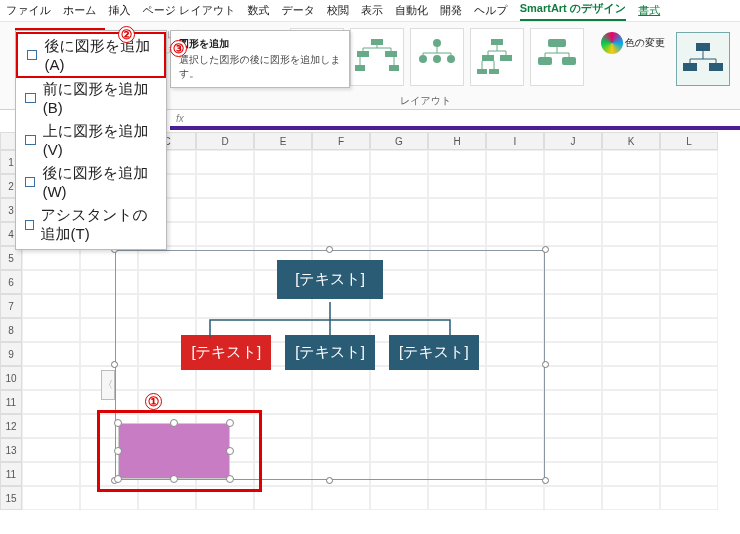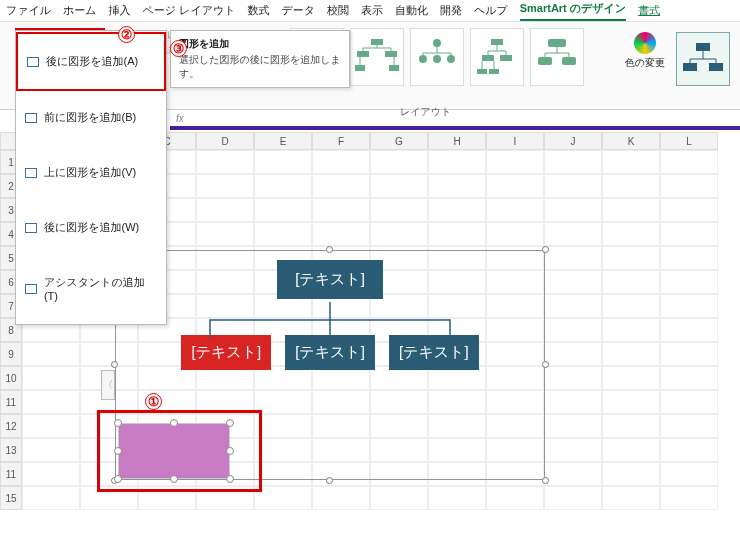--- a/index.html
+++ b/index.html
@@ -13,41 +13,41 @@
   
   
   .ribbon { display: flex; height: 88px; border-bottom: 1px solid #d0d0d0; background: #fafafa; position: relative; }
   
   .add-shape-btn { display: flex; align-items: center; border: 2px solid #d00; padding: 1px 4px; gap: 4px; position: absolute; left: 15px; top: 6px; z-index: 5; background: #fff; height: 18px; }
   .add-shape-btn .sq { width: 10px; height: 8px; border: 1px solid #666; }
   .add-shape-btn .chev { font-size: 9px; }
   
   
   .dropdown { position: absolute; left: 15px; top: 30px; width: 152px; background: #fff; border: 1px solid #bbb; box-shadow: 2px 2px 4px rgba(0,0,0,.15); z-index: 10; padding: 2px 0; }
-  .dropdown-item { display: flex; align-items: center; gap: 6px; padding: 20px 8px; font-size: 11px; cursor: pointer; }
+  .dropdown-item { display: flex; align-items: center; gap: 6px; padding: 3px 8px; font-size: 15px; cursor: pointer; }
   .dropdown-item .mi { width: 14px; height: 12px; position: relative; }
   .dropdown-item .mi::before { content:""; position:absolute; inset:1px 1px 1px 1px; border:1px solid #3b6fa0; }
   .dropdown-item.hl { border: 2px solid #d00; margin: -1px 0; }
   .callout { color: #d00; font-weight: bold; font-size: 13px; position: absolute; border: 1.5px solid #d00; border-radius: 50%; width: 17px; height: 17px; display: flex; align-items: center; justify-content: center; background: #fff; z-index: 20; }
   
   
   .tooltip { position: absolute; left: 170px; top: 30px; background: #fff; border: 1px solid #bbb; box-shadow: 2px 2px 3px rgba(0,0,0,.12); padding: 6px 8px; width: 180px; z-index: 9; font-size: 10px; color: #444; }
   .tooltip .tt-title { font-weight: 600; margin-bottom: 2px; color: #222; }
   
   
   .small-btns { position: absolute; left: 140px; top: 6px; display: flex; flex-direction: column; gap: 2px; font-size: 10px; color: #aaa; }
   .small-btns div { display: flex; align-items: center; gap: 3px; }
   
   
   .layouts { position: absolute; left: 290px; top: 6px; width: 320px; display: flex; gap: 6px; }
   .layout-thumb { width: 54px; height: 58px; border: 1px solid #ddd; background: #fff; display: flex; align-items: center; justify-content: center; }
   .layout-thumb svg { width: 46px; height: 40px; }
-  .layout-group-label { position: absolute; left: 400px; top: 83px; font-size: 10px; color: #666; }
-  
-  .color-change { position: absolute; right: 75px; top: 10px; display: flex; flex-direction: column; align-items: center; gap: 2px; font-size: 10px; }
+  .layout-group-label { position: absolute; left: 400px; top: 72px; font-size: 10px; color: #666; }
+  
+  .color-change { position: absolute; right: 75px; top: 10px; display: flex; flex-direction: row; align-items: center; gap: 2px; font-size: 10px; }
   .cc-ico { width: 22px; height: 22px; border-radius: 50%; background: conic-gradient(#e06, #0ae, #fc0, #0c5, #e06); }
   
   .style-thumb { position: absolute; right: 10px; top: 10px; width: 54px; height: 54px; border: 1px solid #7aa; background: #eef6f3; display:flex;align-items:center;justify-content:center; }
   .style-thumb svg { width: 46px; height: 36px; }
   
   
   .fxbar { height: 20px; border-bottom: 4px solid #4c1d95; display: flex; align-items: center; padding: 0 6px; color: #888; font-size: 10px; font-style: italic; gap: 4px; position: absolute; left: 170px; top: 110px; right: 0; }
   
   
   .grid-area { position: absolute; left: 0; top: 132px; right: 0; bottom: 0; display: grid; grid-template-columns: 22px repeat(12, 58px); grid-template-rows: 18px repeat(15, 24px); }

